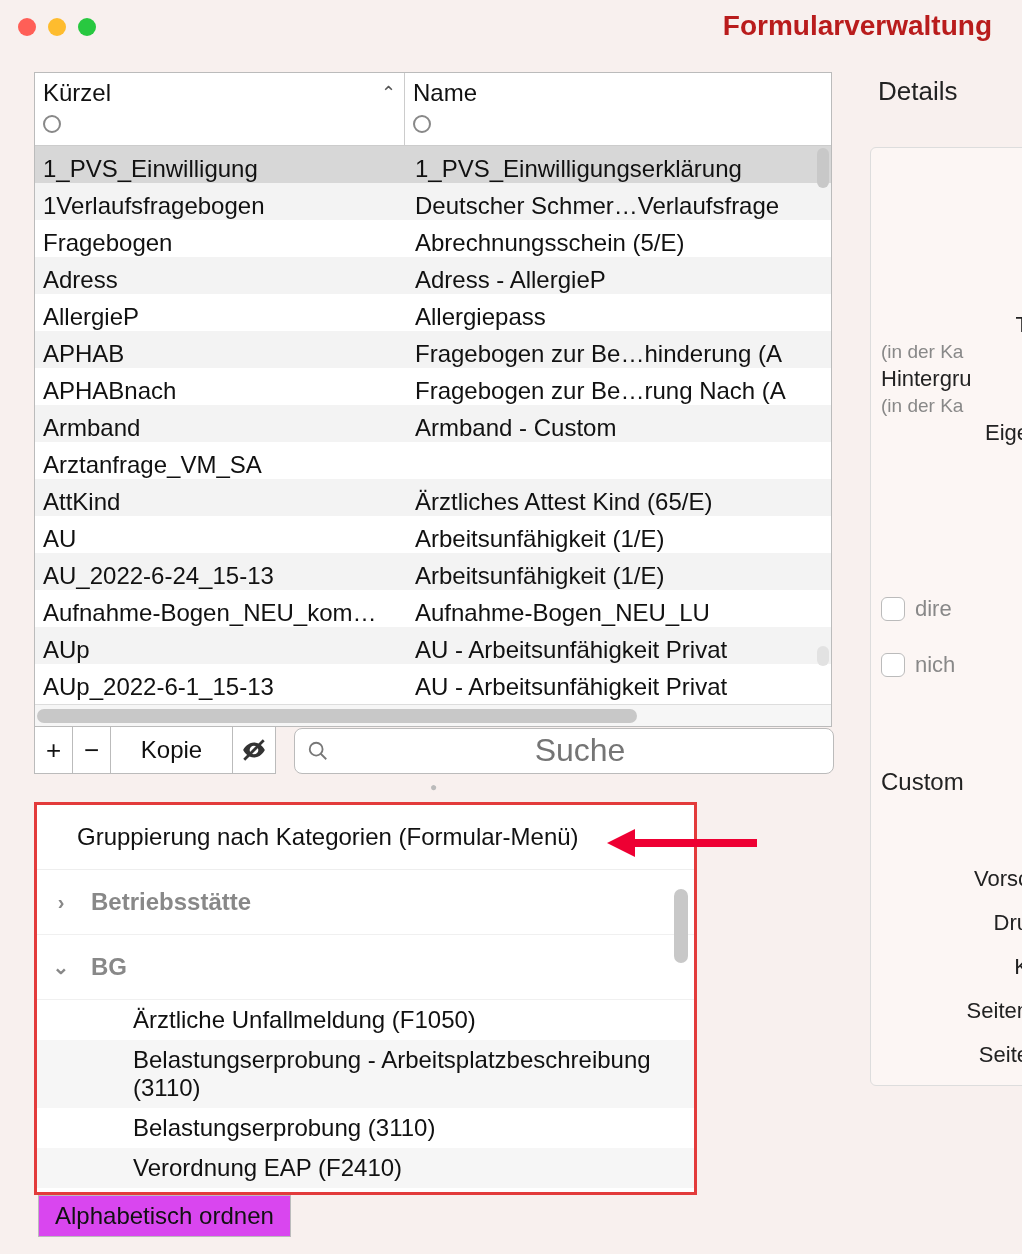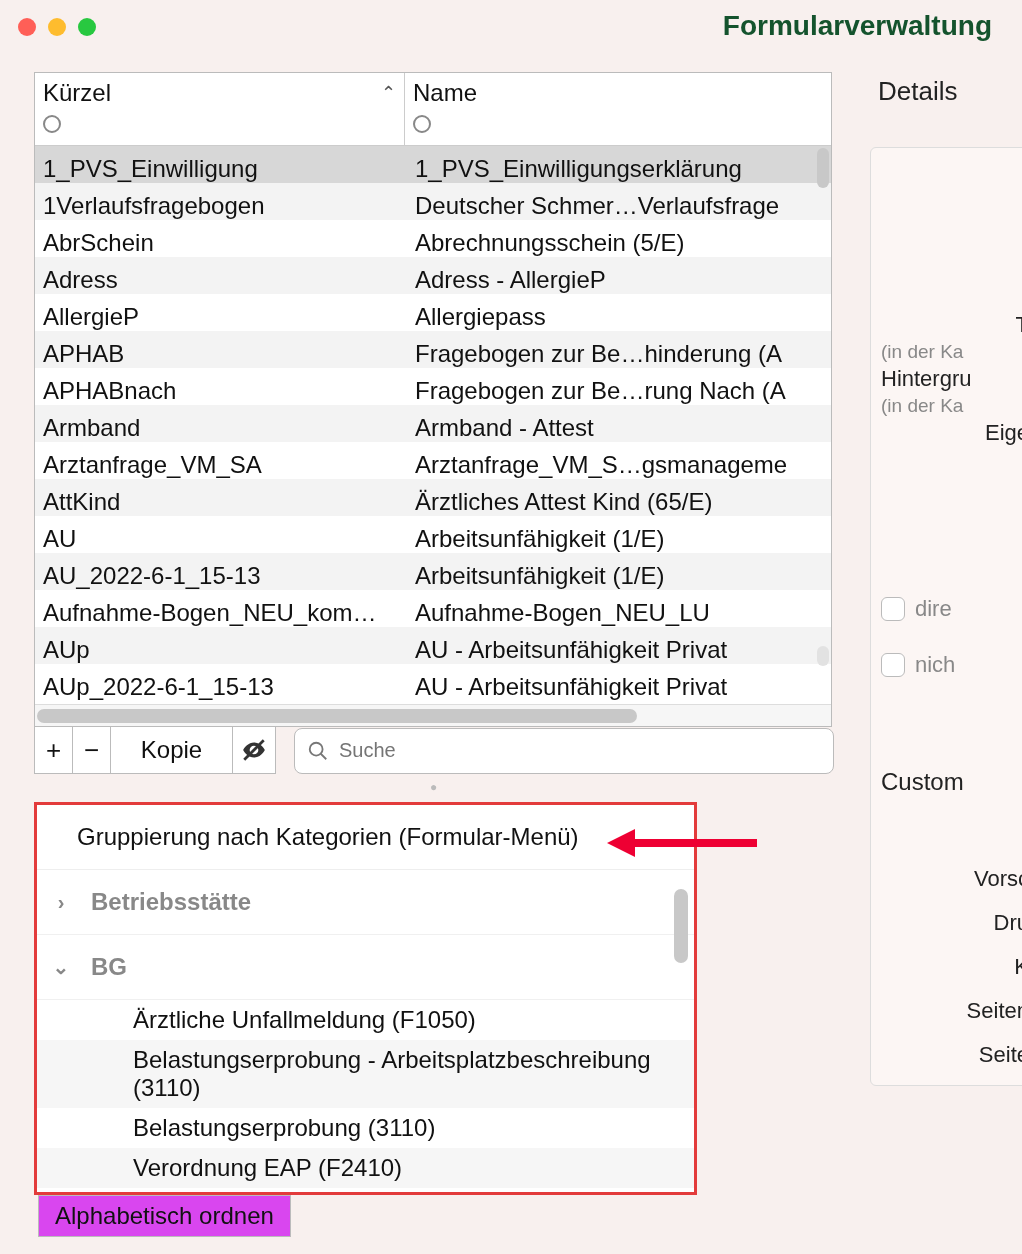--- a/index.html
+++ b/index.html
@@ -22,21 +22,21 @@
   .tl-red { background: #ff5f57; }
   .tl-yellow { background: #febc2e; }
   .tl-green { background: #28c840; }
   .title-bar {
     position: absolute;
     top: 10px; left: 0; right: 0;
     text-align: right;
     padding-right: 30px;
     font-weight: 700;
     font-size: 28px;
-    color: #14532d;
+    color: #b91c1c;
   }
   .main {
     position: absolute;
     top: 72px; left: 34px;
     width: 800px;
   }
   .table-box {
     border: 1px solid #bbb;
     background: #fff;
     width: 798px;
@@ -77,21 +77,21 @@
   .btn-sq { width:38px; height:46px; display:flex; align-items:center; justify-content:center; border-right:1px solid #bbb; font-size:26px; cursor:pointer; }
   .btn-copy { width:122px; height:46px; display:flex; align-items:center; justify-content:center; border-right:1px solid #bbb; font-size:24px; cursor:pointer;}
   .btn-eye { width:42px; height:46px; display:flex; align-items:center; justify-content:center; cursor:pointer;}
   .eye-svg { width:26px; height:26px; }
   .search-box {
     margin-left: 18px; flex:1;
     border:1px solid #bbb; border-radius: 8px; height:46px; background:#fff;
     display:flex; align-items:center; padding:0 12px; gap:10px;
     width: 520px;
   }
-  .search-box input { border:none; outline:none; font-size:20px; flex:1; background:transparent; color:#701a75;}
+  .search-box input { border:none; outline:none; font-size:32px; flex:1; background:transparent; color:#701a75;text-align:center;}
   .drag-handle { text-align:center; color:#bbb; font-size:12px; margin-top:6px; letter-spacing:1px;}
   .cat-panel {
     margin-top: 8px;
     border: 3px solid #e33b3b;
     background: #fff;
     width: 663px;
     position: relative;
     padding-bottom: 4px;
   }
   .cat-header {
@@ -168,57 +168,56 @@
 
       <div class="row selected">
           <div class="cell-k">1_PVS_Einwilligung</div>
           <div class="cell-n">1_PVS_Einwilligungserklärung</div>
         </div>
         <div class="row">
           <div class="cell-k">1Verlaufsfragebogen</div>
           <div class="cell-n">Deutscher Schmer…Verlaufsfrage</div>
         </div>
         <div class="row">
-          <div class="cell-k">AbrSchein</div>
+          <div class="cell-k">Fragebogen</div>
           <div class="cell-n">Abrechnungsschein (5/E)</div>
         </div>
         <div class="row">
           <div class="cell-k">Adress</div>
           <div class="cell-n">Adress - AllergieP</div>
         </div>
         <div class="row">
           <div class="cell-k">AllergieP</div>
           <div class="cell-n">Allergiepass</div>
         </div>
         <div class="row">
           <div class="cell-k">APHAB</div>
           <div class="cell-n">Fragebogen zur Be…hinderung (A</div>
         </div>
         <div class="row">
           <div class="cell-k">APHABnach</div>
           <div class="cell-n">Fragebogen zur Be…rung Nach (A</div>
         </div>
         <div class="row">
           <div class="cell-k">Armband</div>
-          <div class="cell-n">Armband - Attest</div>
+          <div class="cell-n">Armband - Custom</div>
         </div>
         <div class="row">
           <div class="cell-k">Arztanfrage_VM_SA</div>
-          <div class="cell-n">Arztanfrage_VM_S…gsmanageme</div>
         </div>
         <div class="row">
           <div class="cell-k">AttKind</div>
           <div class="cell-n">Ärztliches Attest Kind (65/E)</div>
         </div>
         <div class="row">
           <div class="cell-k">AU</div>
           <div class="cell-n">Arbeitsunfähigkeit (1/E)</div>
         </div>
         <div class="row">
-          <div class="cell-k">AU_2022-6-1_15-13</div>
+          <div class="cell-k">AU_2022-6-24_15-13</div>
           <div class="cell-n">Arbeitsunfähigkeit (1/E)</div>
         </div>
         <div class="row">
           <div class="cell-k">Aufnahme-Bogen_NEU_kom…</div>
           <div class="cell-n">Aufnahme-Bogen_NEU_LU</div>
         </div>
         <div class="row">
           <div class="cell-k">AUp</div>
           <div class="cell-n">AU - Arbeitsunfähigkeit Privat</div>
         </div>

